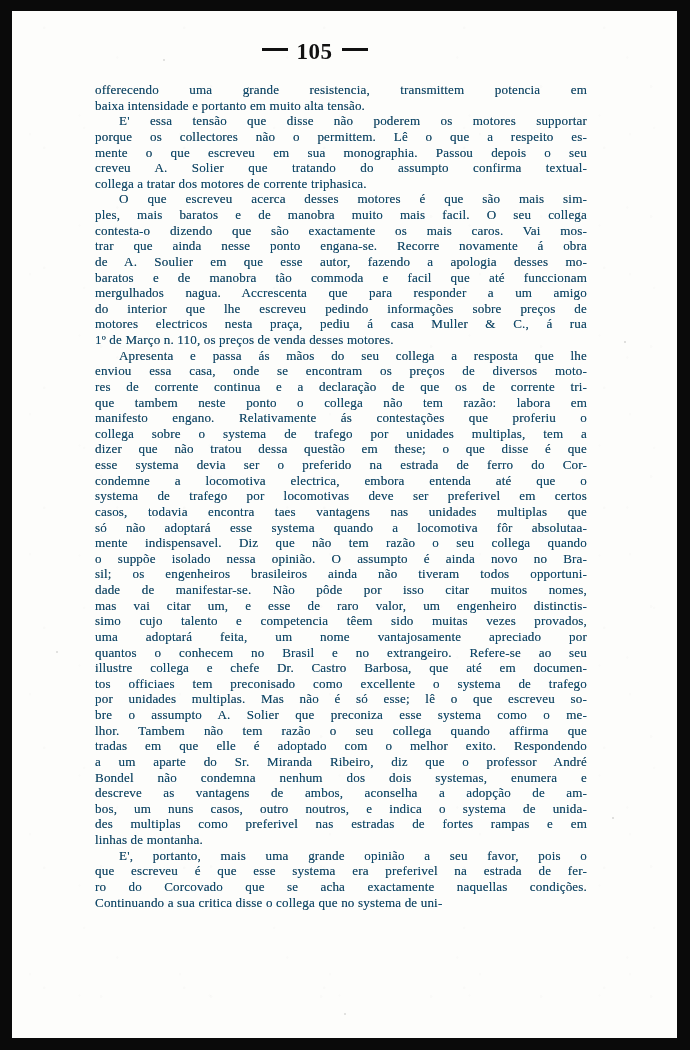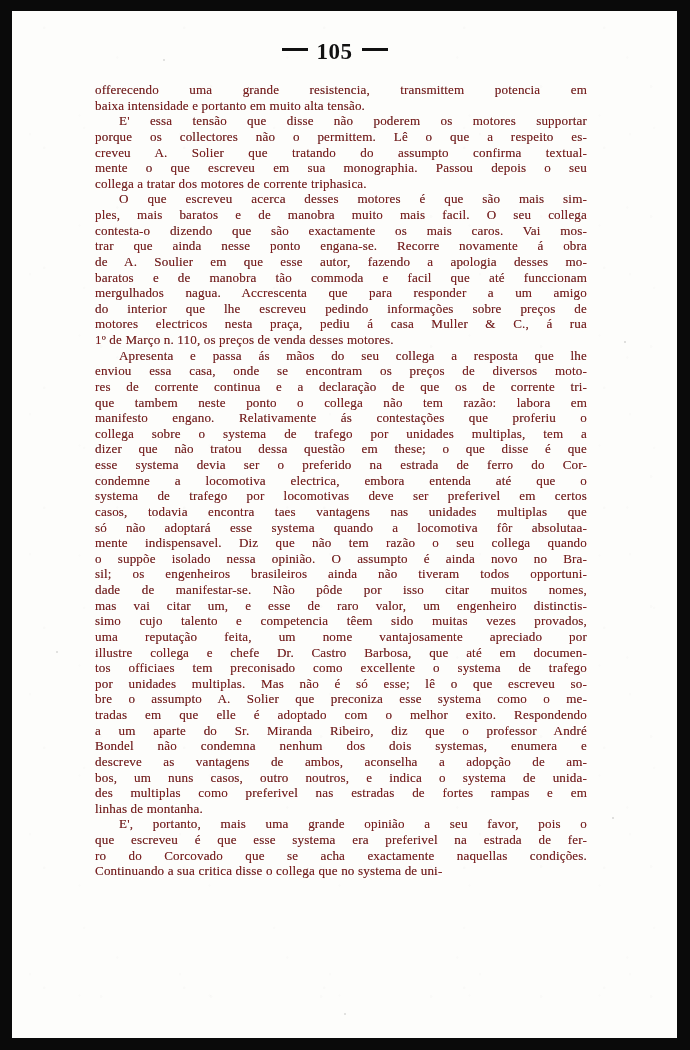--- a/index.html
+++ b/index.html
@@ -57,42 +57,41 @@
     position: absolute;
     left: 0;
     top: 26px;
     width: 605px;
     text-align: center;
     font-family: "Liberation Serif", serif;
     font-weight: 700;
     font-size: 23px;
     letter-spacing: .5px;
     color: #111111;
-    padding-left: 20px;
   }
   #page-header .rule {
     display: inline-block;
     vertical-align: middle;
     width: 26px;
     height: 3px;
     background: #111111;
     margin: 0 9px 5px 9px;
   }
   #page-header .num {
     display: inline-block;
     vertical-align: middle;
   }
 
   
   #text-block {
     position: absolute;
     left: 83px;
     top: 71px;
     width: 492px;
-    color: #7f1d1d;
+    color: #0c4a6e;
     font-family: "Liberation Serif", serif;
     font-size: 13.1px;
     line-height: 15.62px;
     text-align: justify;
   }
 
   .line {
     display: block;
     white-space: nowrap;
     text-align: justify;
@@ -138,22 +137,22 @@
 
     <div id="page-header">
       <span class="rule"></span><span class="num">105</span><span class="rule"></span>
     </div>
 
     <div id="text-block">
         <div class="line">offerecendo uma grande resistencia, transmittem potencia em</div>
         <div class="line flush">baixa intensidade e portanto em muito alta tensão.</div>
         <div class="line"><span class="ind"></span>E' essa tensão que disse não poderem os motores supportar</div>
         <div class="line">porque os collectores não o permittem. Lê o que a respeito es-</div>
+        <div class="line">mente o que escreveu em sua monographia. Passou depois o seu</div>
         <div class="line">creveu A. Solier que tratando do assumpto confirma textual-</div>
-        <div class="line">mente o que escreveu em sua monographia. Passou depois o seu</div>
         <div class="line flush">collega  a tratar dos motores de corrente triphasica.</div>
         <div class="line"><span class="ind"></span>O que escreveu acerca desses motores é que são mais sim-</div>
         <div class="line">ples, mais baratos e de manobra muito mais facil.  O seu collega</div>
         <div class="line">contesta-o  dizendo que são exactamente os mais caros. Vai mos-</div>
         <div class="line">trar que ainda nesse ponto engana-se. Recorre novamente á obra</div>
         <div class="line">de A. Soulier em que esse autor, fazendo a apologia desses mo-</div>
         <div class="line">baratos e de manobra tão commoda e facil que até funccionam</div>
         <div class="line">mergulhados nagua. Accrescenta que para responder a um amigo</div>
         <div class="line">do interior que lhe escreveu pedindo informações sobre preços de</div>
         <div class="line">motores electricos nesta praça, pediu á casa Muller &amp; C., á rua</div>
@@ -169,25 +168,27 @@
         <div class="line">condemne a locomotiva electrica, embora entenda até que o</div>
         <div class="line">systema de trafego por locomotivas deve ser preferivel em certos</div>
         <div class="line">casos, todavia encontra taes vantagens nas unidades multiplas que</div>
         <div class="line">só não adoptará esse systema quando a locomotiva fôr absolutaa-</div>
         <div class="line">mente indispensavel. Diz que não tem razão o seu collega quando</div>
         <div class="line">o suppõe isolado nessa opinião. O assumpto é ainda novo no Bra-</div>
         <div class="line">sil; os engenheiros brasileiros ainda não tiveram todos opportuni-</div>
         <div class="line">dade de manifestar-se. Não pôde por isso citar muitos nomes,</div>
         <div class="line">mas vai citar um, e esse de raro valor, um engenheiro distinctis-</div>
         <div class="line">simo cujo talento e competencia têem sido muitas vezes provados,</div>
-        <div class="line">uma reputação feita, um nome vantajosamente apreciado por</div>
+        <div class="line">uma adoptará feita, um nome vantajosamente apreciado por</div>
+        <div class="line">quantos o conhecem no Brasil e no extrangeiro. Refere-se ao seu</div>
         <div class="line">illustre collega e chefe Dr. Castro Barbosa, que até em documen-</div>
         <div class="line">tos officiaes tem preconisado como excellente o systema de trafego</div>
         <div class="line">por unidades multiplas. Mas não é só esse; lê o que escreveu so-</div>
         <div class="line">bre o assumpto A. Solier que preconiza esse systema como o me-</div>
+        <div class="line">lhor. Tambem não tem razão o seu collega quando affirma que</div>
         <div class="line">tradas em que elle é adoptado com o melhor exito. Respondendo</div>
         <div class="line">a um aparte do Sr. Miranda Ribeiro, diz que o professor André</div>
         <div class="line">Bondel não condemna nenhum dos dois systemas, enumera e</div>
         <div class="line">descreve as vantagens de ambos, aconselha a adopção de am-</div>
         <div class="line">bos, um nuns casos, outro noutros, e indica o systema de unida-</div>
         <div class="line">des multiplas como preferivel nas estradas de fortes rampas e em</div>
         <div class="line flush">linhas de montanha.</div>
         <div class="line"><span class="ind"></span>E', portanto, mais uma grande opinião a seu favor, pois o</div>
         <div class="line">que escreveu é que esse systema era preferivel na estrada de fer-</div>
         <div class="line">ro do Corcovado que se acha exactamente naquellas condições.</div>

